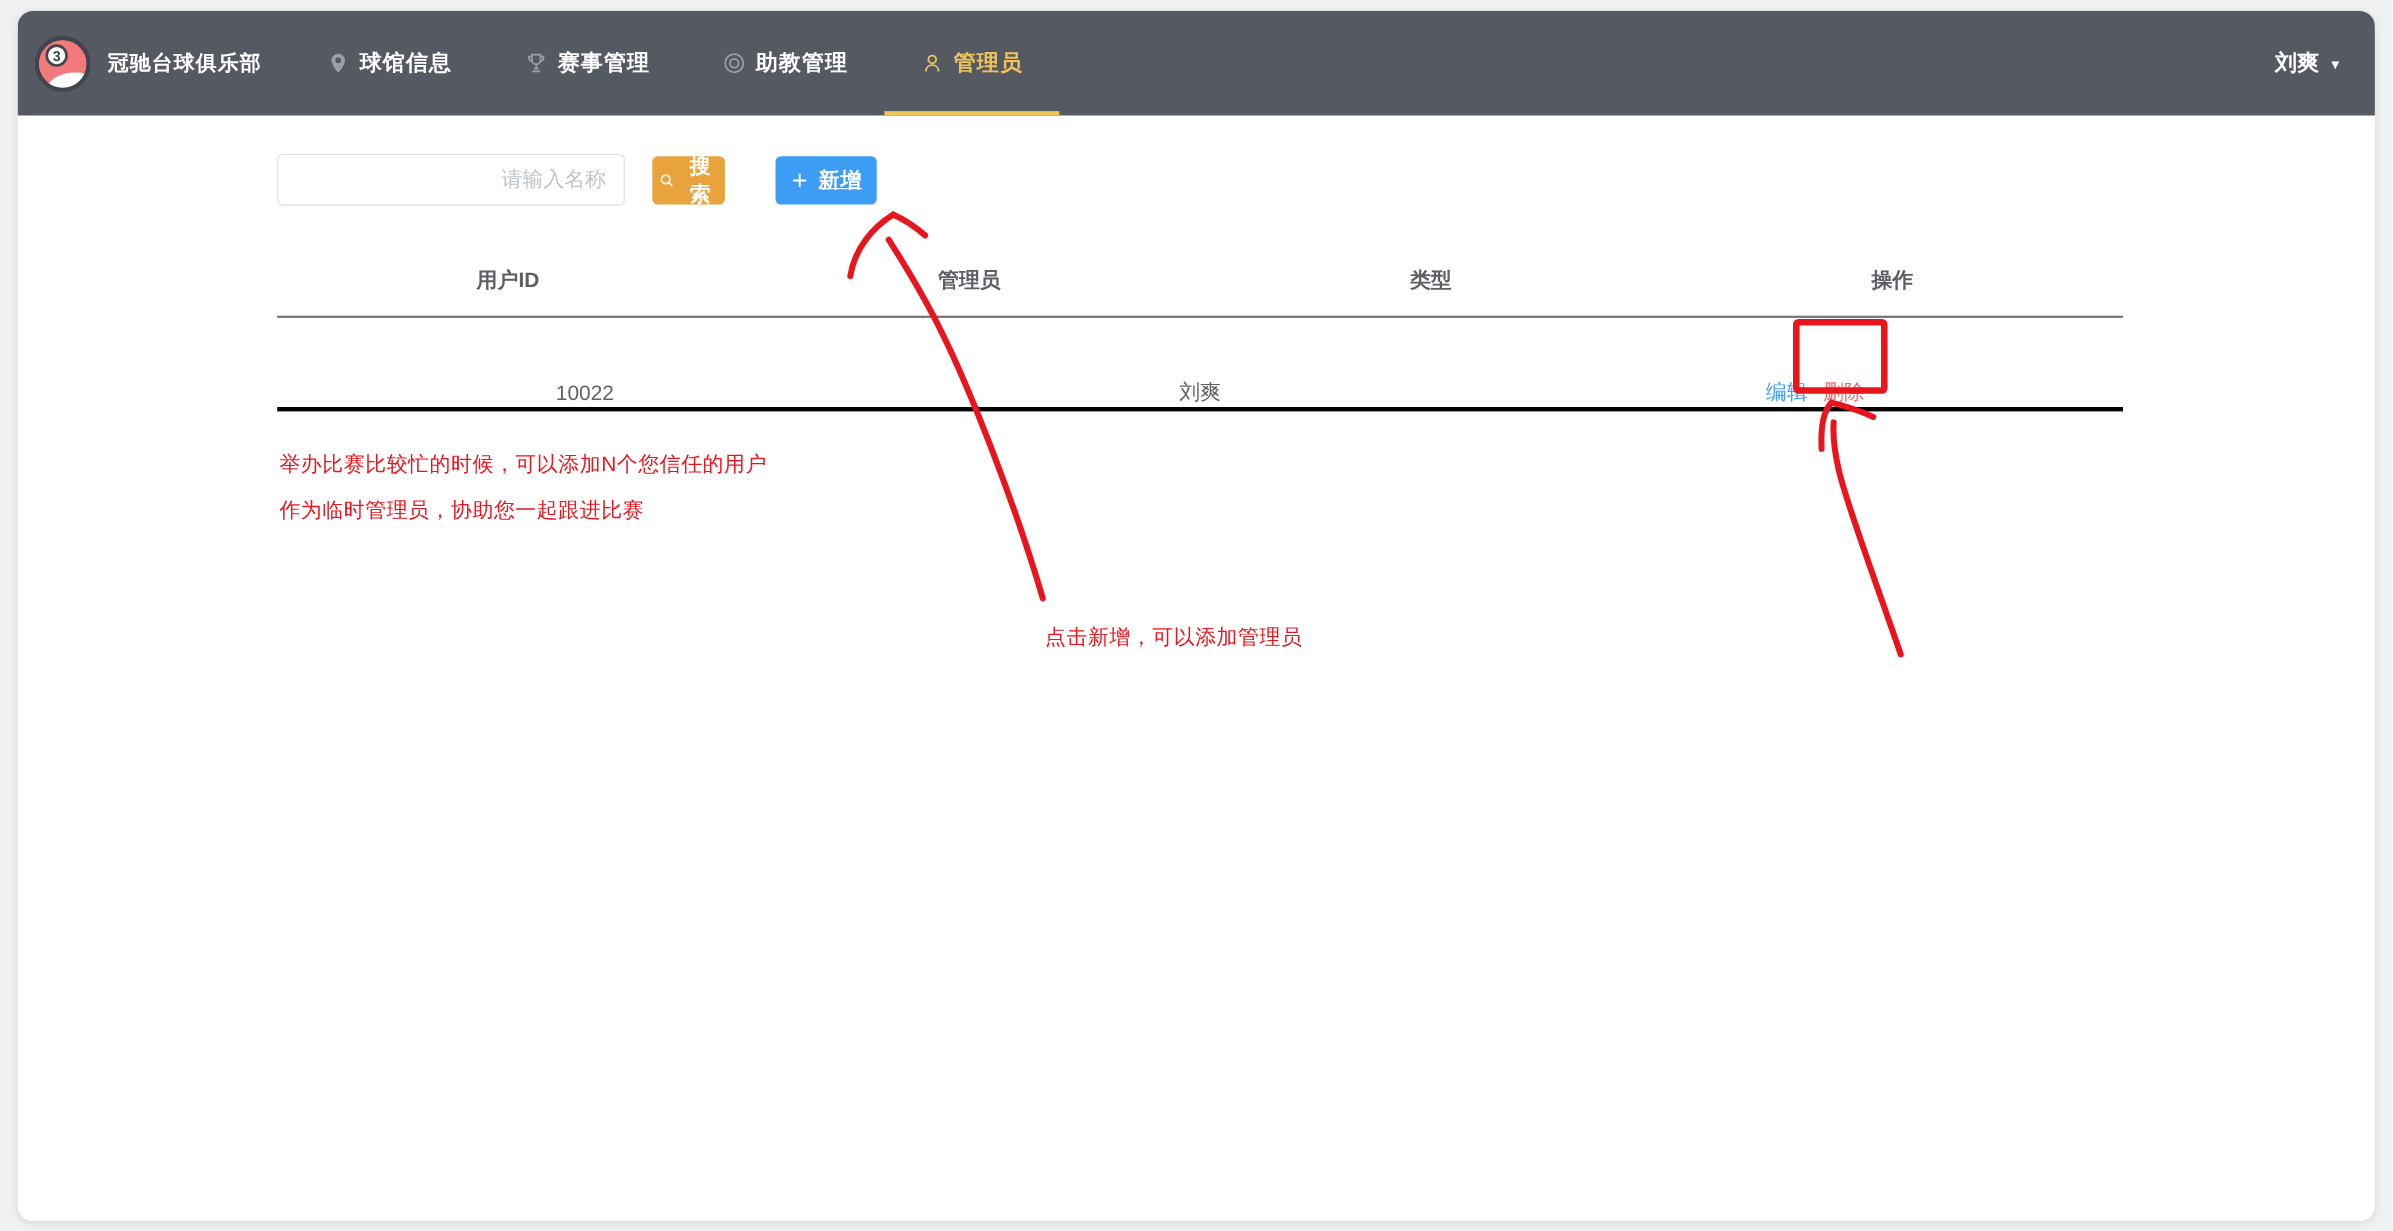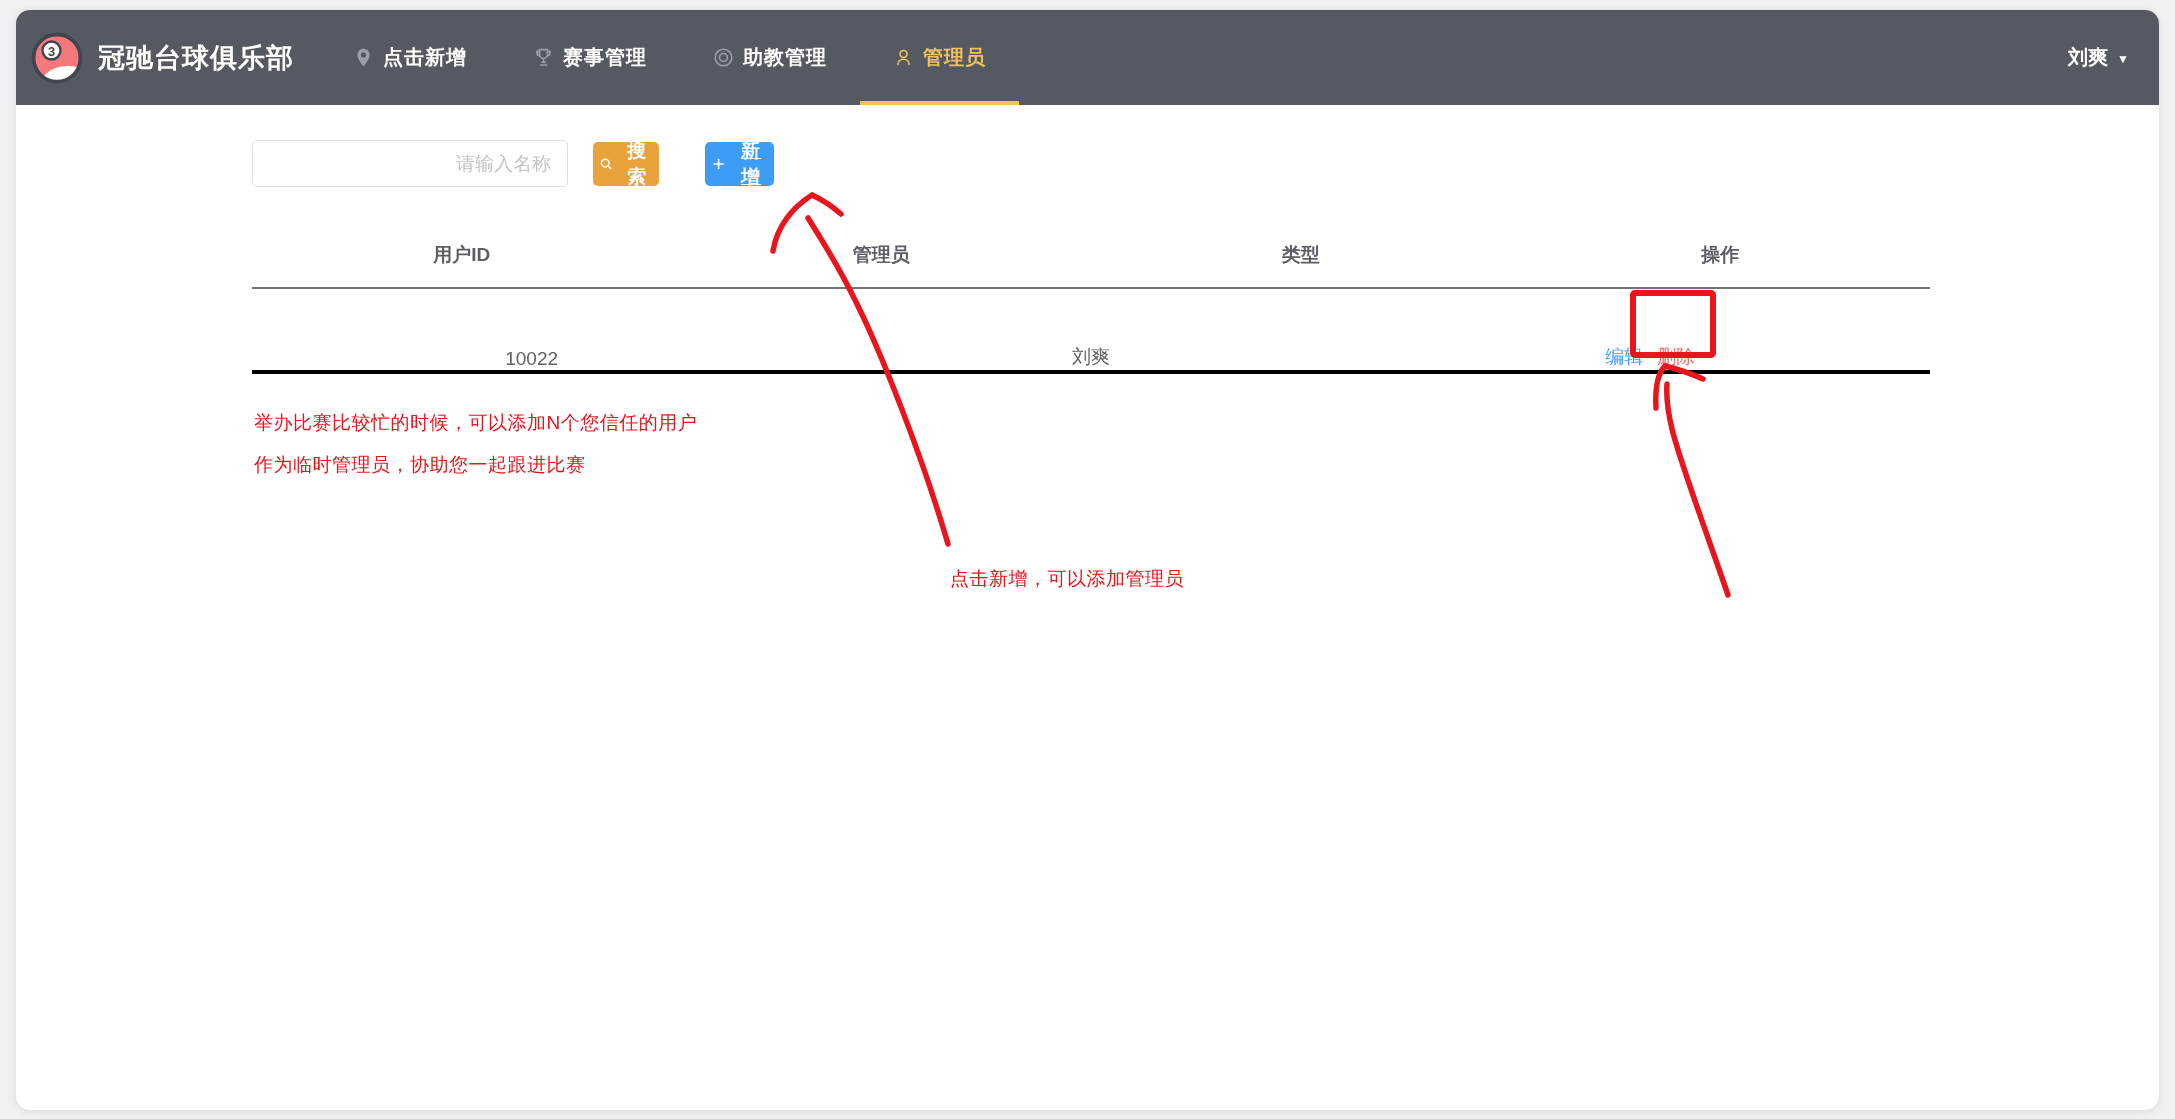--- a/index.html
+++ b/index.html
@@ -15,21 +15,21 @@
     box-shadow:0 1px 8px rgba(0,0,0,.10);
     overflow:hidden;
   }
   
   .navbar{
     position:absolute;left:0;top:0;right:0;height:95px;
     background:#545962;display:flex;align-items:center;
     padding:0 30px 0 14px;box-sizing:border-box;
   }
   .brand{display:flex;align-items:center;gap:14px;}
-  .brand-title{color:#fff;font-size:27px;font-weight:700;letter-spacing:1px;}
+  .brand-title{color:#fff;font-size:19px;font-weight:700;letter-spacing:1px;}
   .nav-items{display:flex;list-style:none;margin:0 0 0 26px;padding:0;height:95px;}
   .nav-item{
     position:relative;display:flex;align-items:center;gap:9px;
     padding:0 33px;height:100%;cursor:pointer;
     color:#ffffff;font-size:20px;font-weight:700;letter-spacing:1px;
   }
   .nav-item.active{color:#efc35a;}
   .nav-item.active::after{
     content:"";position:absolute;left:0;right:0;bottom:0;height:4px;background:#f2c553;
   }
@@ -45,21 +45,21 @@
     text-align:right;
   }
   .search-input::placeholder{color:#c0c4cc;}
   .btn{
     position:absolute;top:132px;height:44px;border:none;border-radius:5px;
     display:flex;align-items:center;justify-content:center;gap:8px;
     color:#fff;font-size:19px;font-weight:700;cursor:pointer;
     font-family:inherit;letter-spacing:1px;
   }
   .btn-search{left:577px;width:66px;background:#e9a33d;}
-  .btn-add{left:689px;width:69px;background:#3d9df5;text-decoration:underline;}
+  .btn-add{left:689px;width:92px;background:#3d9df5;text-decoration:underline;}
   
   .admin-table{position:absolute;left:236px;top:213px;width:1678px;}
   .t-head{display:flex;height:64px;border-bottom:2px solid #737373;}
   .t-head .t-cell{font-weight:700;color:#5c6066;}
   .t-row{display:flex;height:81px;border-bottom:4px solid #000000;align-items:flex-end;}
   .t-cell{
     flex:1;display:flex;align-items:center;justify-content:center;
     font-size:19px;color:#606266;gap:14px;
   }
   .link{cursor:pointer;text-decoration:none;font-size:19px;}
@@ -97,21 +97,21 @@
       </svg>
       <span class="brand-title">冠驰台球俱乐部</span>
     </div>
 
     <ul class="nav-items">
       <li class="nav-item">
         <svg width="21" height="21" viewBox="0 0 24 24">
           <path d="M12 2C8.1 2 5 5.1 5 9c0 5.2 7 13 7 13s7-7.8 7-13c0-3.9-3.1-7-7-7z" fill="#9ba0a8"></path>
           <circle cx="12" cy="9" r="3" fill="#545962"></circle>
         </svg>
-        <span>点击新增</span>
+        <span>球馆信息</span>
       </li>
       <li class="nav-item">
         <svg width="21" height="21" viewBox="0 0 24 24" fill="none" stroke="#9ba0a8" stroke-width="1.8">
           <path d="M7.5 3h9v5.5a4.5 4.5 0 0 1-9 0V3z"></path>
           <path d="M7.5 5H4.5v1.5A3.5 3.5 0 0 0 8 10M16.5 5h3v1.5A3.5 3.5 0 0 1 16 10"></path>
           <path d="M12 13v4M9.5 17.5h5M8 20.5h8"></path>
         </svg>
         <span>赛事管理</span>
       </li>
       <li class="nav-item">

